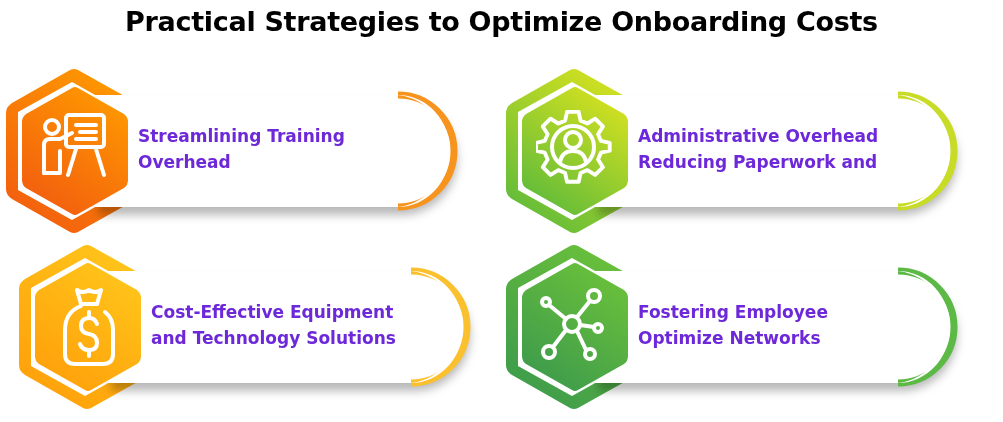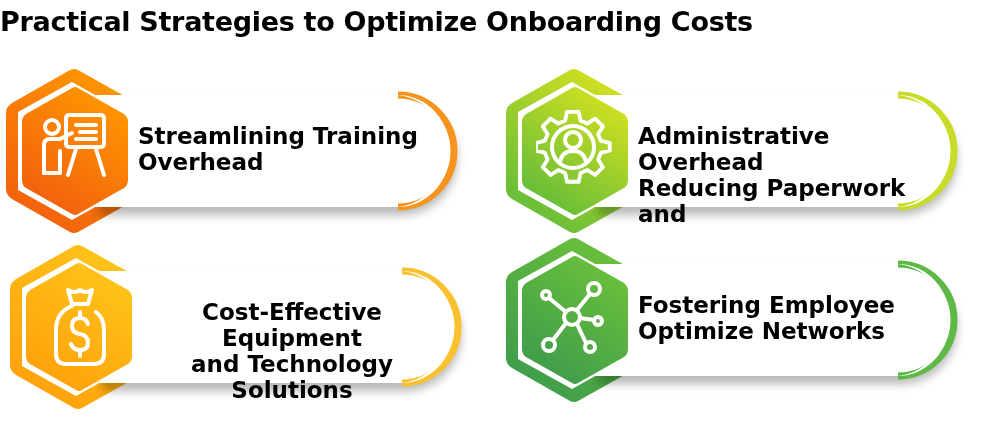--- a/index.html
+++ b/index.html
@@ -1,23 +1,23 @@
 <!DOCTYPE html>
 <html><head>
 <meta charset="utf-8">
 <style>
   html, body { margin: 0; padding: 0; background: #ffffff; }
   body { width: 1003px; height: 422px; position: relative; overflow: hidden;
          font-family: "DejaVu Sans", "Liberation Sans", sans-serif; }
-  .title { position: absolute; left: 0; top: 6px; width: 1003px; text-align: left;
+  .title { position: absolute; left: 0; top: 6px; width: 1003px; text-align: center;
            font-size: 27px; font-weight: bold; color: #000; letter-spacing: -0.3px; }
   .card { position: absolute; width: 470px; height: 170px; }
   .card svg.bg { position: absolute; left: 0; top: 0; overflow: visible; }
   .card .label { position: absolute; left: 138px; top: 57px; width: 300px;
-                 font-size: 23px; font-weight: bold; color: #000000; line-height: 26px; }
+                 font-size: 17px; font-weight: bold; color: #6d28d9; line-height: 26px; }
   .card .icon { position: absolute; }
 </style>
 </head>
 <body>
 
 <div class="title">Practical Strategies to Optimize Onboarding Costs</div>
 
 <div class="card" style="left:0px; top:66px;">
   <svg class="bg" width="470" height="170" viewBox="0 0 470 170">
     <defs>
@@ -85,21 +85,21 @@
     <circle cx="37" cy="37" r="21"></circle>
     <circle cx="37" cy="30" r="8"></circle>
     <path d="M24 52 Q26 41 37 41 Q48 41 50 52"></path>
   </svg>
   <div class="label">
     <div>Administrative Overhead</div>
     <div>Reducing Paperwork and</div>
   </div>
 </div>
 
-<div class="card" style="left:4px; top:242px;text-align:center;">
+<div class="card" style="left:13px; top:242px;">
   <svg class="bg" width="470" height="170" viewBox="0 0 470 170">
     <defs>
       <linearGradient id="g3" x1="0.8" y1="0" x2="0.2" y2="1">
         <stop offset="0" stop-color="#ffc61b"></stop>
         <stop offset="1" stop-color="#ff9f0a"></stop>
       </linearGradient>
       <filter id="sh3" x="-10%" y="-20%" width="130%" height="160%">
         <feDropShadow dx="3" dy="8" stdDeviation="5" flood-color="#000" flood-opacity="0.28"></feDropShadow>
       </filter>
     </defs>
@@ -119,21 +119,21 @@
     <path d="M36 38 Q34 32 28 32 Q20 32 20 40 Q20 47 28 48 Q36 49 36 57 Q36 64 28 64 Q21 64 19 58"></path>
     <line x1="28" y1="26" x2="28" y2="32"></line>
     <line x1="28" y1="64" x2="28" y2="70"></line>
   </svg>
   <div class="label">
     <div>Cost-Effective Equipment</div>
     <div>and Technology Solutions</div>
   </div>
 </div>
 
-<div class="card" style="left:500px; top:235px;">
+<div class="card" style="left:500px; top:242px;">
   <svg class="bg" width="470" height="170" viewBox="0 0 470 170">
     <defs>
       <linearGradient id="g4" x1="0.8" y1="0" x2="0.2" y2="1">
         <stop offset="0" stop-color="#6cc23a"></stop>
         <stop offset="1" stop-color="#3c9a4c"></stop>
       </linearGradient>
       <filter id="sh4" x="-10%" y="-20%" width="130%" height="160%">
         <feDropShadow dx="3" dy="8" stdDeviation="5" flood-color="#000" flood-opacity="0.28"></feDropShadow>
       </filter>
     </defs>

